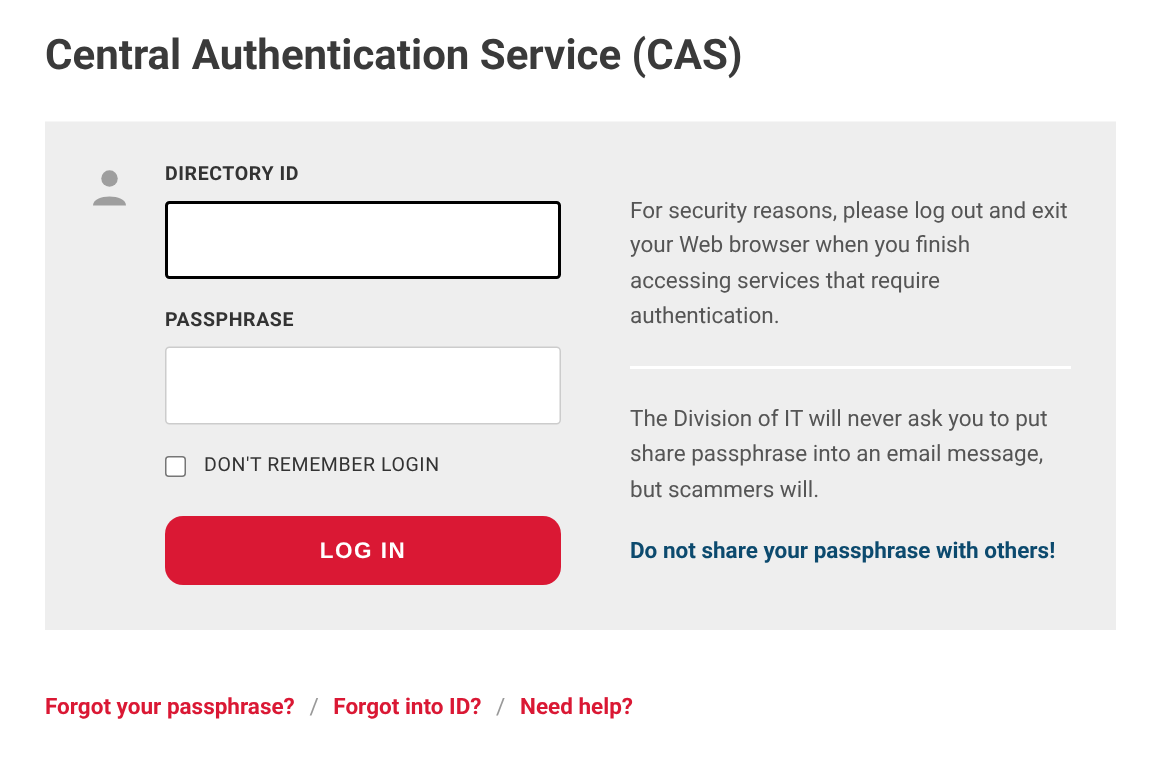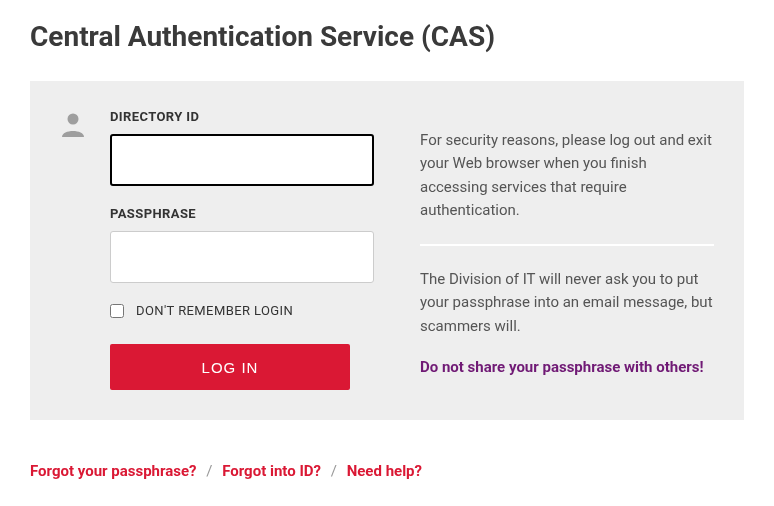--- a/index.html
+++ b/index.html
@@ -77,40 +77,40 @@
     width: 14px; height: 14px;
     accent-color: #555;
   }
   .checkbox-row label {
     font-size: 13px;
     font-weight: 400;
     letter-spacing: 0.4px;
     color: #333;
   }
   .login-btn {
-    width: 240px;
+    width: 264px;
     height: 46px;
     background: #da1834;
     color: #fff;
     border: none;
-    border-radius: 2px;
+    border-radius: 12px;
     font-size: 15px;
-    font-weight: 400;
+    font-weight: 700;
     letter-spacing: 1px;
     cursor: pointer;
   }
   .info-divider {
     height: 2px;
     width: 100%;
     background: #fff;
     margin: 22px 0 22px 0;
   }
   .info-bold {
     font-weight: 700;
-    color: #701a75;
+    color: #0c4a6e;
     margin-top: 18px;
   }
   .footer-links {
     margin-top: 42px;
     font-size: 15px;
     color: #888;
   }
   .footer-links a {
     color: #da1834;
     font-weight: 700;
@@ -150,21 +150,21 @@
         <input type="checkbox" id="remember" style="">
         <label for="remember">DON'T REMEMBER LOGIN</label>
       </div>
 
       <button class="login-btn">LOG IN</button>
     </div>
 
     <div class="info-col">
       <p>For security reasons, please log out and exit your Web browser when you finish accessing services that require authentication.</p>
       <div class="info-divider"></div>
-      <p>The Division of IT will never ask you to put your passphrase into an email message, but scammers will.</p>
+      <p>The Division of IT will never ask you to put share passphrase into an email message, but scammers will.</p>
       <p class="info-bold">Do not share your passphrase with others!</p>
     </div>
   </div>
 
   <div class="footer-links">
     <a>Forgot your passphrase?</a>
     <span class="sep">/</span>
     <a>Forgot into ID?</a>
     <span class="sep">/</span>
     <a>Need help?</a>

